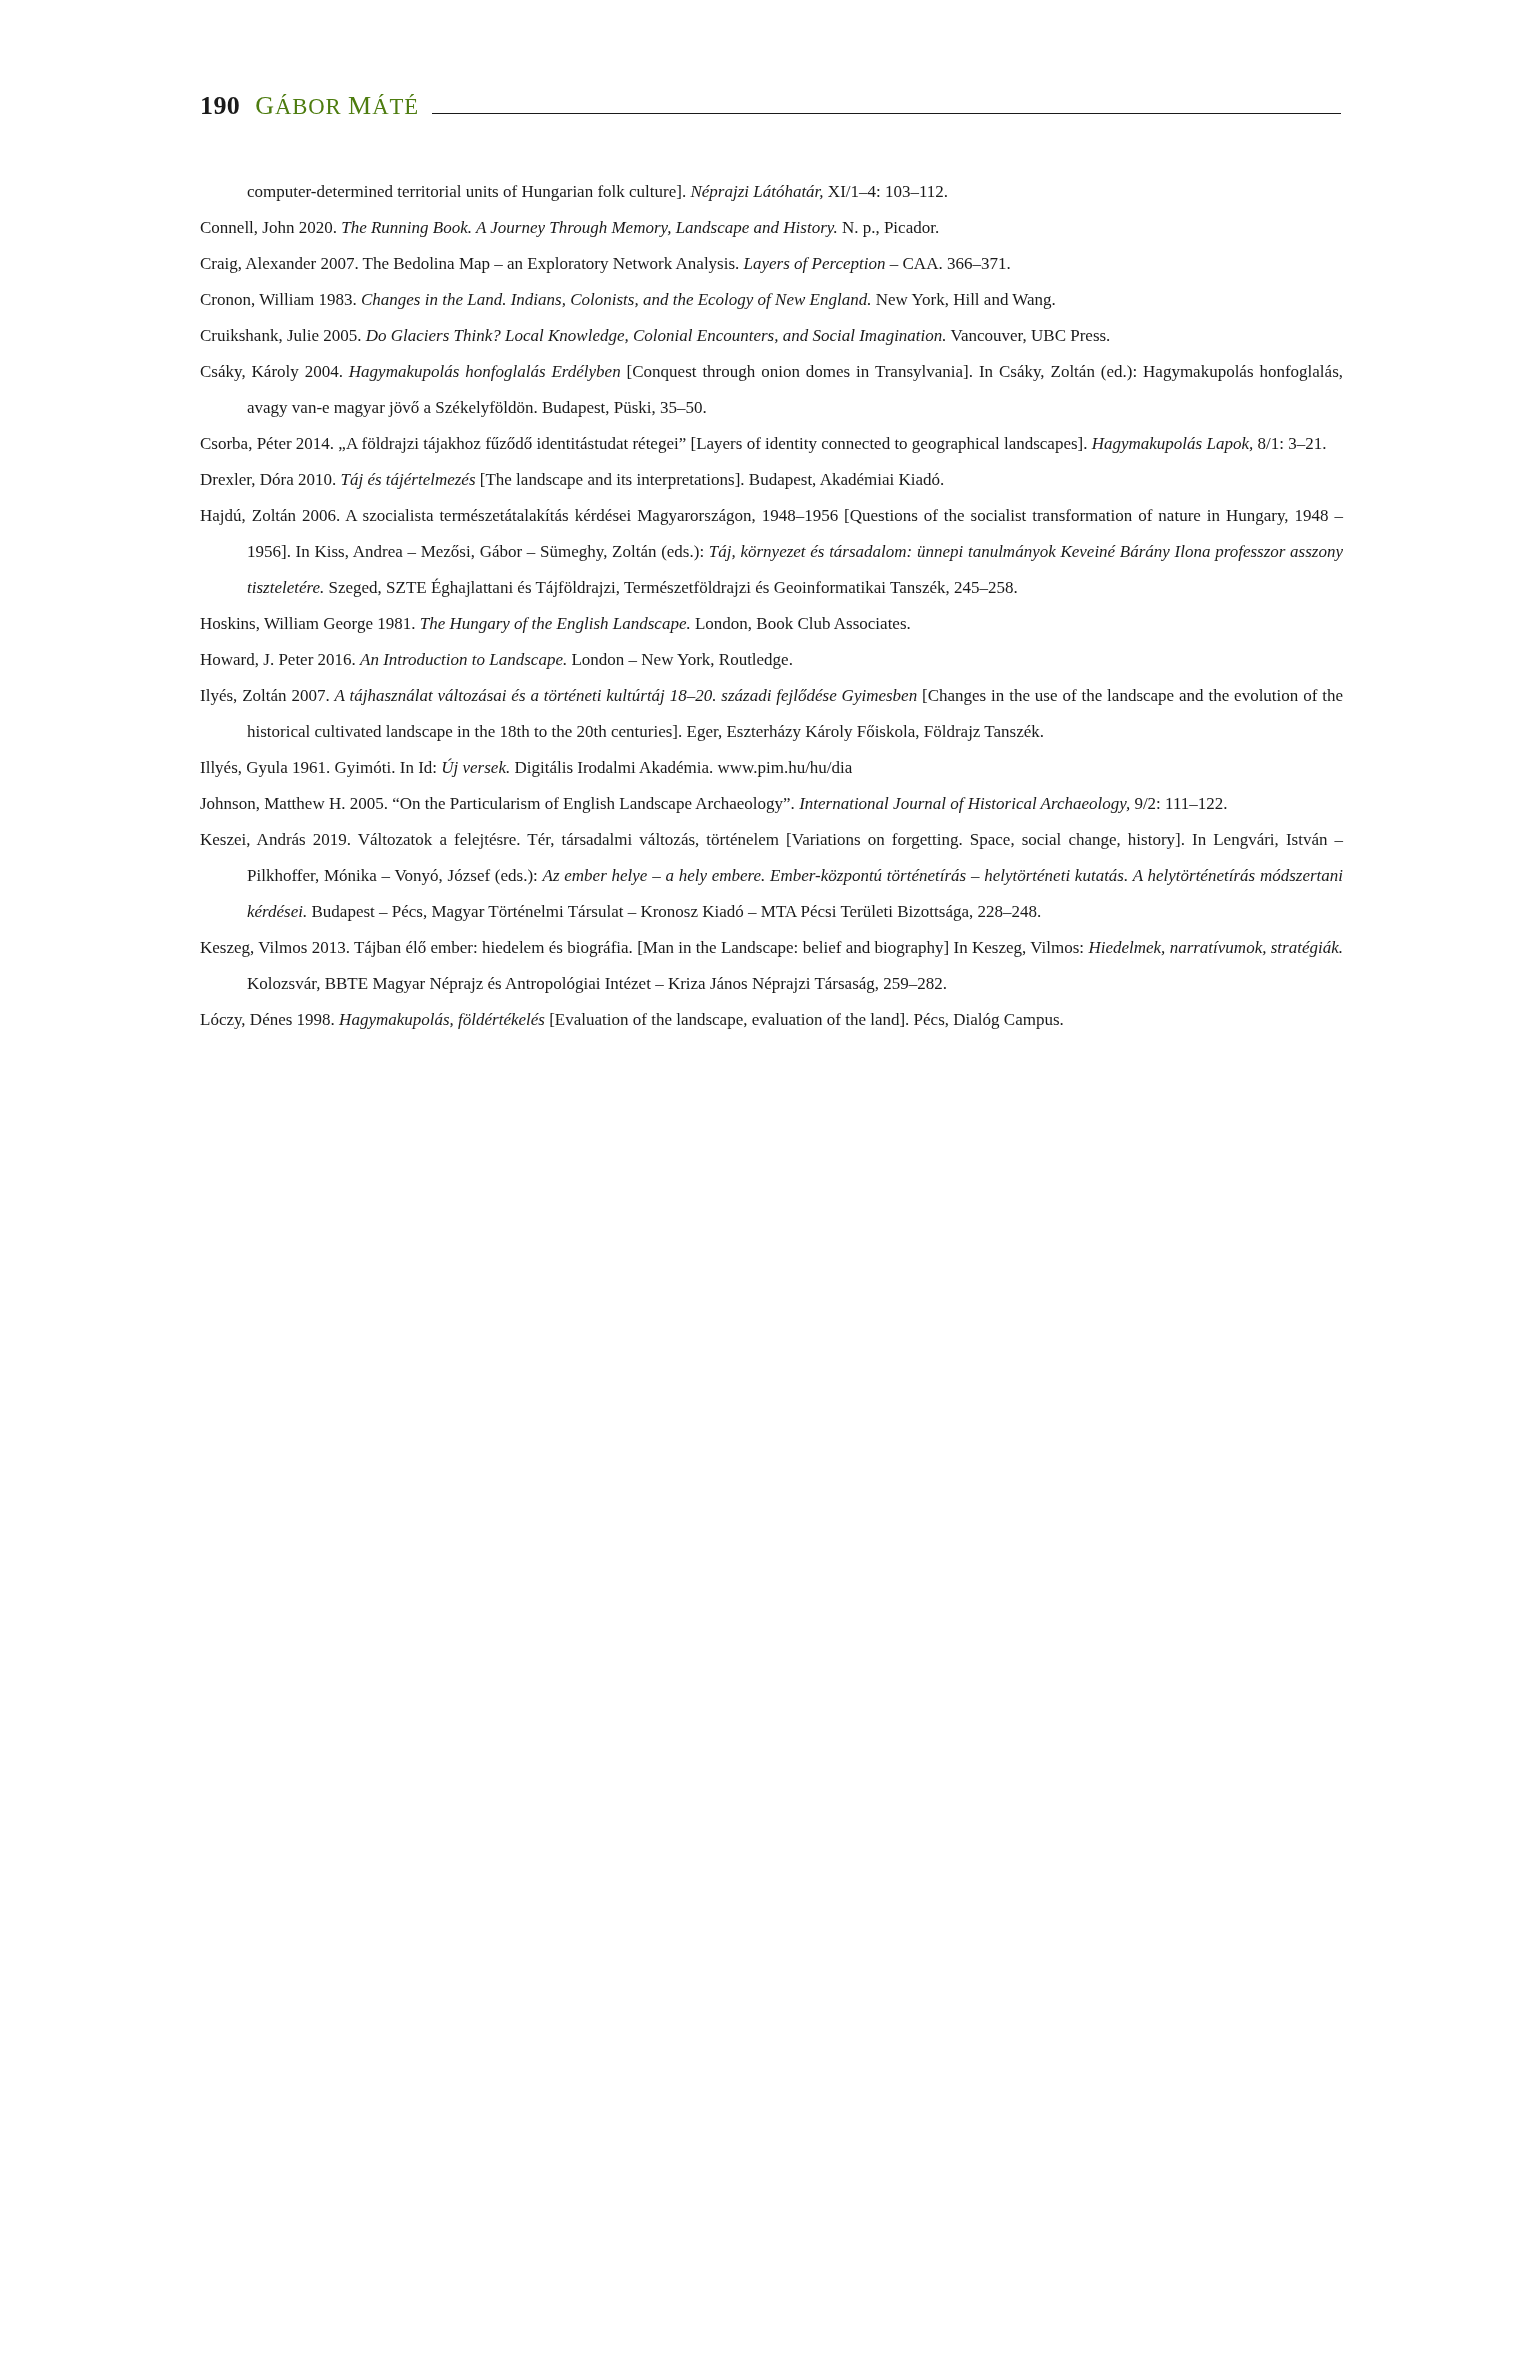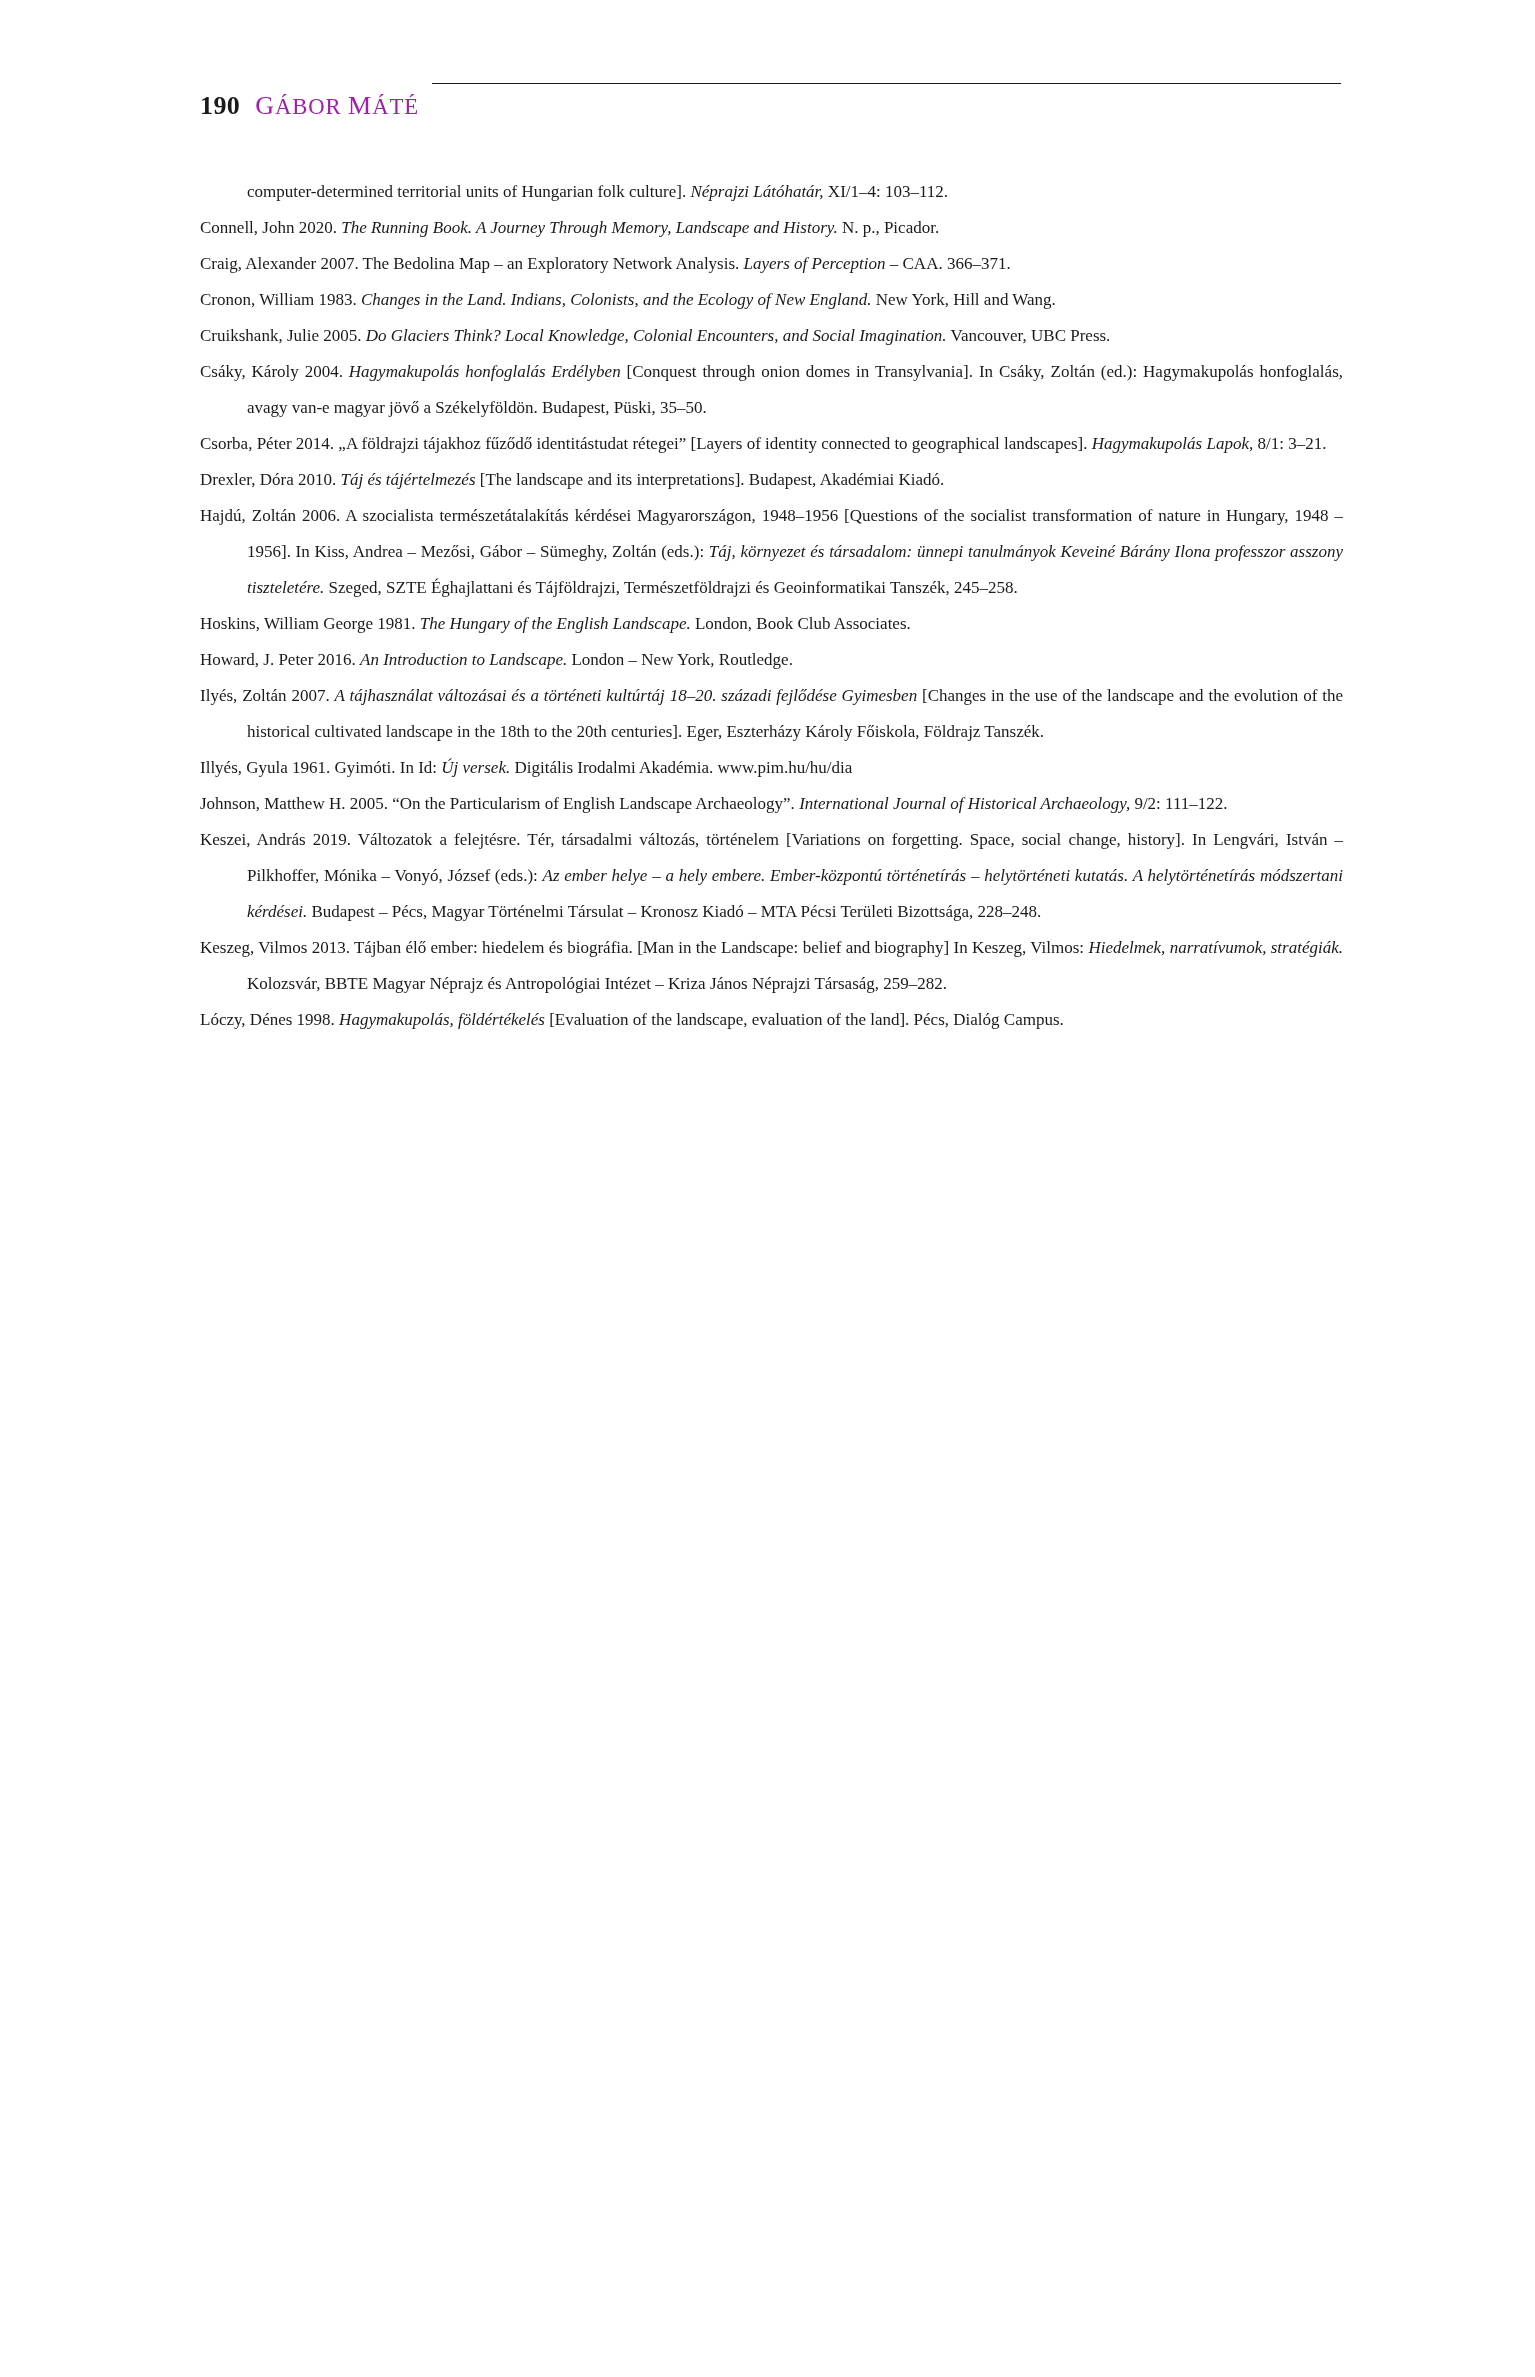--- a/index.html
+++ b/index.html
@@ -21,35 +21,35 @@
     box-sizing: border-box;
     padding: 0;
   }
   
   .header {
     position: absolute;
     top: 91px;
     left: 200px;
     width: 1141px;
     display: flex;
-    align-items: flex-start;
+    align-items: flex-end;
   }
   .header .folio {
     font-family: "Liberation Serif", serif;
     font-weight: bold;
     font-size: 26px;
     letter-spacing: 0.4px;
     color: #1a1a1a;
     margin-right: 15px;
   }
   .header .author {
     font-family: "Liberation Serif", serif;
     font-size: 22.7px;
     letter-spacing: 0.9px;
-    color: #a21caf;
+    color: #4d7c0f;
     white-space: nowrap;
   }
   .header .author .sc-first {
     font-size: 26px;
   }
   .header .rule {
     flex: 1 1 auto;
     height: 0.8px;
     background: #1a1a1a;
     margin-left: 13.4px;

